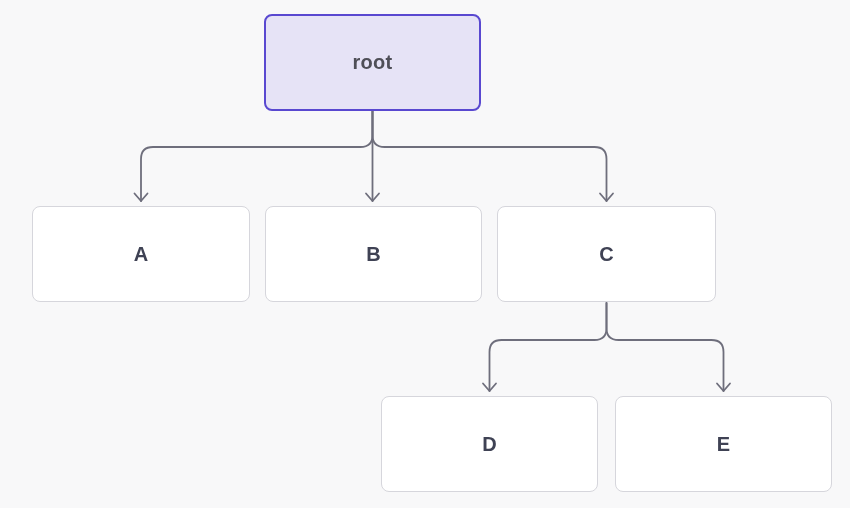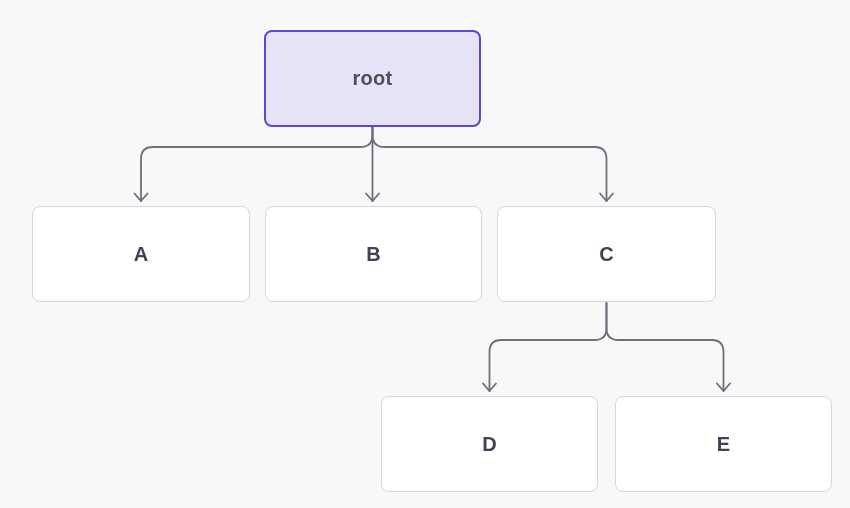--- a/index.html
+++ b/index.html
@@ -41,21 +41,20 @@
     color:var(--node-text);
     font-size:20px;
     font-weight:600;
     letter-spacing:0.3px;
     cursor:default;
   }
   .node--root{
     background:var(--root-fill);
     border:2px solid var(--root-border);
     color:var(--root-text);
-    margin-top:16px;
   }
   .node-root { left:264px; top:14px;  width:217px; height:97px; }
   .node-a    { left:32px;  top:206px; width:218px; height:96px; }
   .node-b    { left:265px; top:206px; width:217px; height:96px; }
   .node-c    { left:497px; top:206px; width:219px; height:96px; }
   .node-d    { left:381px; top:396px; width:217px; height:96px; }
   .node-e    { left:615px; top:396px; width:217px; height:96px; }
   .edges path{
     fill:none;
     stroke:var(--connector);

